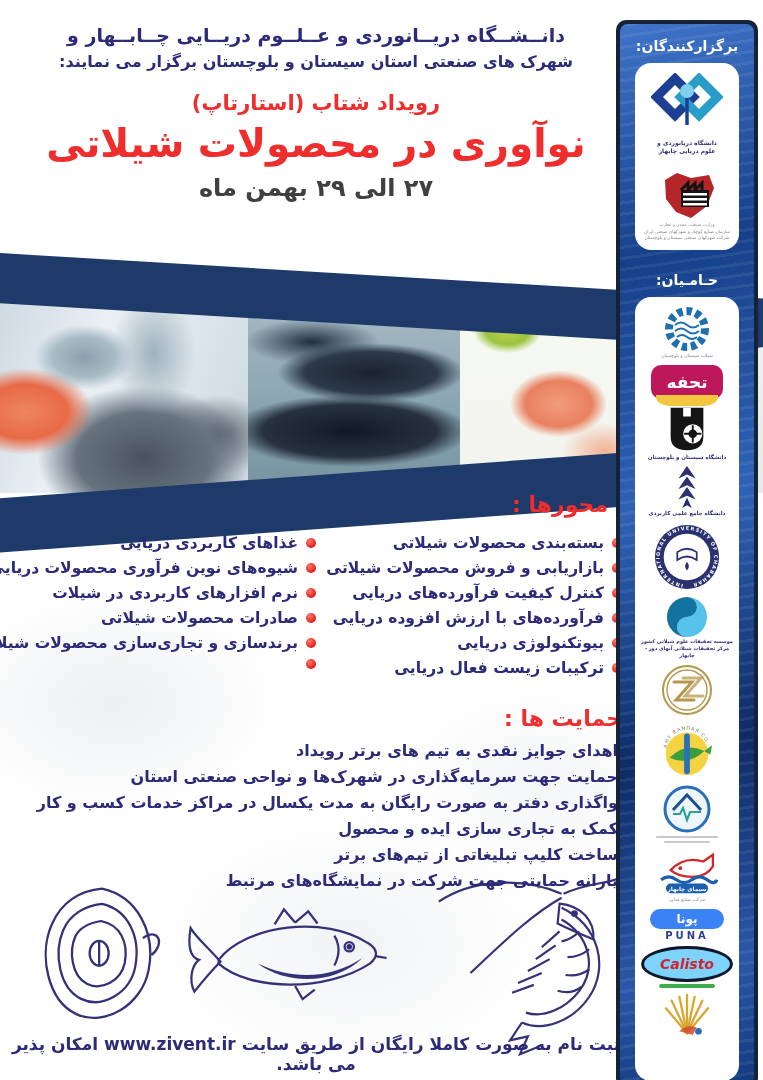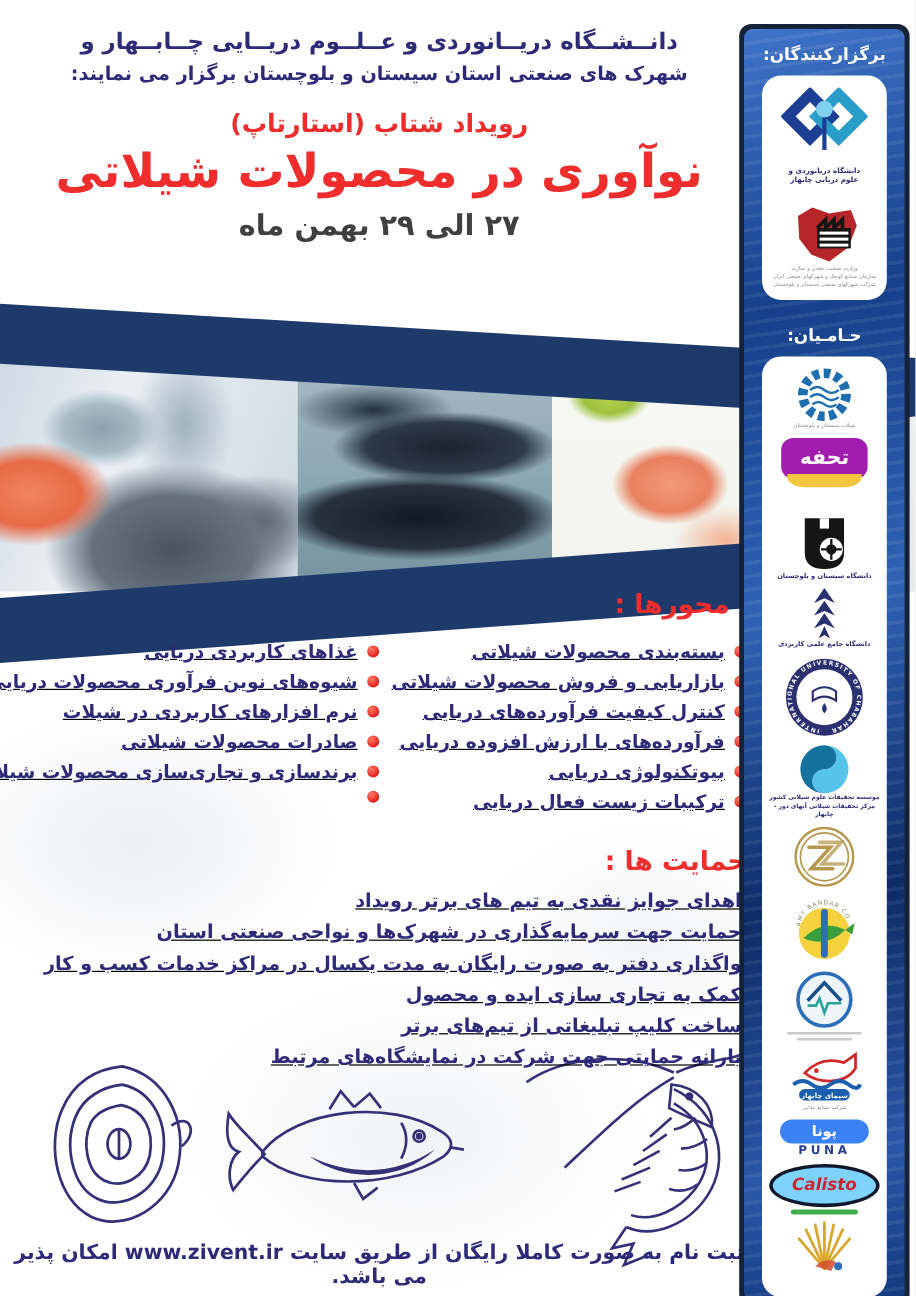--- a/index.html
+++ b/index.html
@@ -45,21 +45,21 @@
       linear-gradient(180deg,#eef2f0,#e7ebe8);}
   .swoosh-top{position:absolute;left:-35px;top:251px;width:840px;height:50px;background:#1d3a6b;
       transform:rotate(3.4deg);transform-origin:left top;border-radius:0 0 60px 24px;z-index:2;}
   .swoosh-bottom{position:absolute;left:-50px;top:502px;width:700px;height:54px;background:#1d3a6b;
       transform:rotate(-4.2deg);transform-origin:left top;border-radius:0 80px 80px 0;z-index:2;}
   
   .section-h{color:#ee2d2c;font-weight:bold;font-size:22px;margin:0 14px 10px 0;}
   .topics{position:absolute;top:560px;left:10px;width:612px;z-index:3;direction:rtl;}
   .cols{display:flex;}
   .col{width:50%;}
-  .item{display:flex;align-items:center;gap:8px;margin:7px 0;direction:rtl;text-decoration:underline;}
+  .item{display:flex;align-items:center;gap:8px;margin:7px 0;direction:rtl;}
   .bullet{flex:0 0 10px;width:10px;height:10px;border-radius:50%;
       background:radial-gradient(circle at 35% 30%, #ff7a66, #e01816 75%);}
   .item span{color:#2d2a77;font-weight:bold;font-size:15.5px;white-space:nowrap;}
   .supports{position:absolute;top:780px;left:24px;width:612px;z-index:3;direction:rtl;}
   .supports .item span{font-size:16px;}
   
   .sketches{position:absolute;left:0;top:950px;width:632px;height:130px;z-index:2;}
   .sk{position:absolute;color:#343178;}
   .register{position:absolute;left:0;top:1106px;width:632px;z-index:3;text-align:center;
       direction:rtl;color:#2d2a77;font-weight:bold;font-size:17px;}
@@ -78,22 +78,22 @@
   .side-label{color:#ffffff;font-weight:bold;font-size:14px;margin-top:14px;direction:rtl;}
   .card{background:#ffffff;width:104px;border-radius:16px;margin-top:9px;
       display:flex;flex-direction:column;align-items:center;box-sizing:border-box;}
   .card1{padding:10px 4px 8px;}
   .card2{flex:1;margin-bottom:3px;padding:8px 2px;gap:5px;overflow:hidden;}
   .logo-slot{display:flex;flex-direction:column;align-items:center;}
   .cap{font-size:6px;color:#2d2a77;font-weight:bold;text-align:center;direction:rtl;line-height:1.4;}
   .cap-tiny{font-size:4.5px;color:#8a8a8a;text-align:center;direction:rtl;line-height:1.5;}
   .blurline{width:62px;height:2px;background:#c9c9c9;border-radius:1px;margin:1.5px 0;}
   
-  .tahfeh{position:relative;width:72px;height:34px;background:#a21caf;border-radius:10px;
-      display:flex;align-items:center;justify-content:center;margin-bottom:24px;}
+  .tahfeh{position:relative;width:72px;height:34px;background:#be185d;border-radius:10px;
+      display:flex;align-items:center;justify-content:center;margin-bottom:0;}
   .tahfeh .t{color:#fff;font-weight:bold;font-size:17px;direction:rtl;}
   .tahfeh .wave{position:absolute;bottom:-7px;left:5px;right:5px;height:11px;background:#f3c63f;
       border-radius:0 0 14px 14px/0 0 9px 9px;}
   .puna{width:74px;height:20px;background:#3b82f6;border-radius:10px;display:flex;
       align-items:center;justify-content:center;color:#fff;font-weight:bold;font-size:12px;direction:rtl;}
   .puna-latin{font-size:10px;font-weight:bold;color:#2b3f8f;letter-spacing:3px;margin-top:1px;}
   .calisto{width:86px;height:30px;border:3px solid #0f172a;border-radius:50%;background:#7dd3fc;
       display:flex;align-items:center;justify-content:center;}
   .calisto span{color:#cf2430;font-weight:bold;font-style:italic;font-size:14px;}
   .calisto-line{width:56px;height:4px;background:#3fae4a;border-radius:2px;margin-top:2px;}

